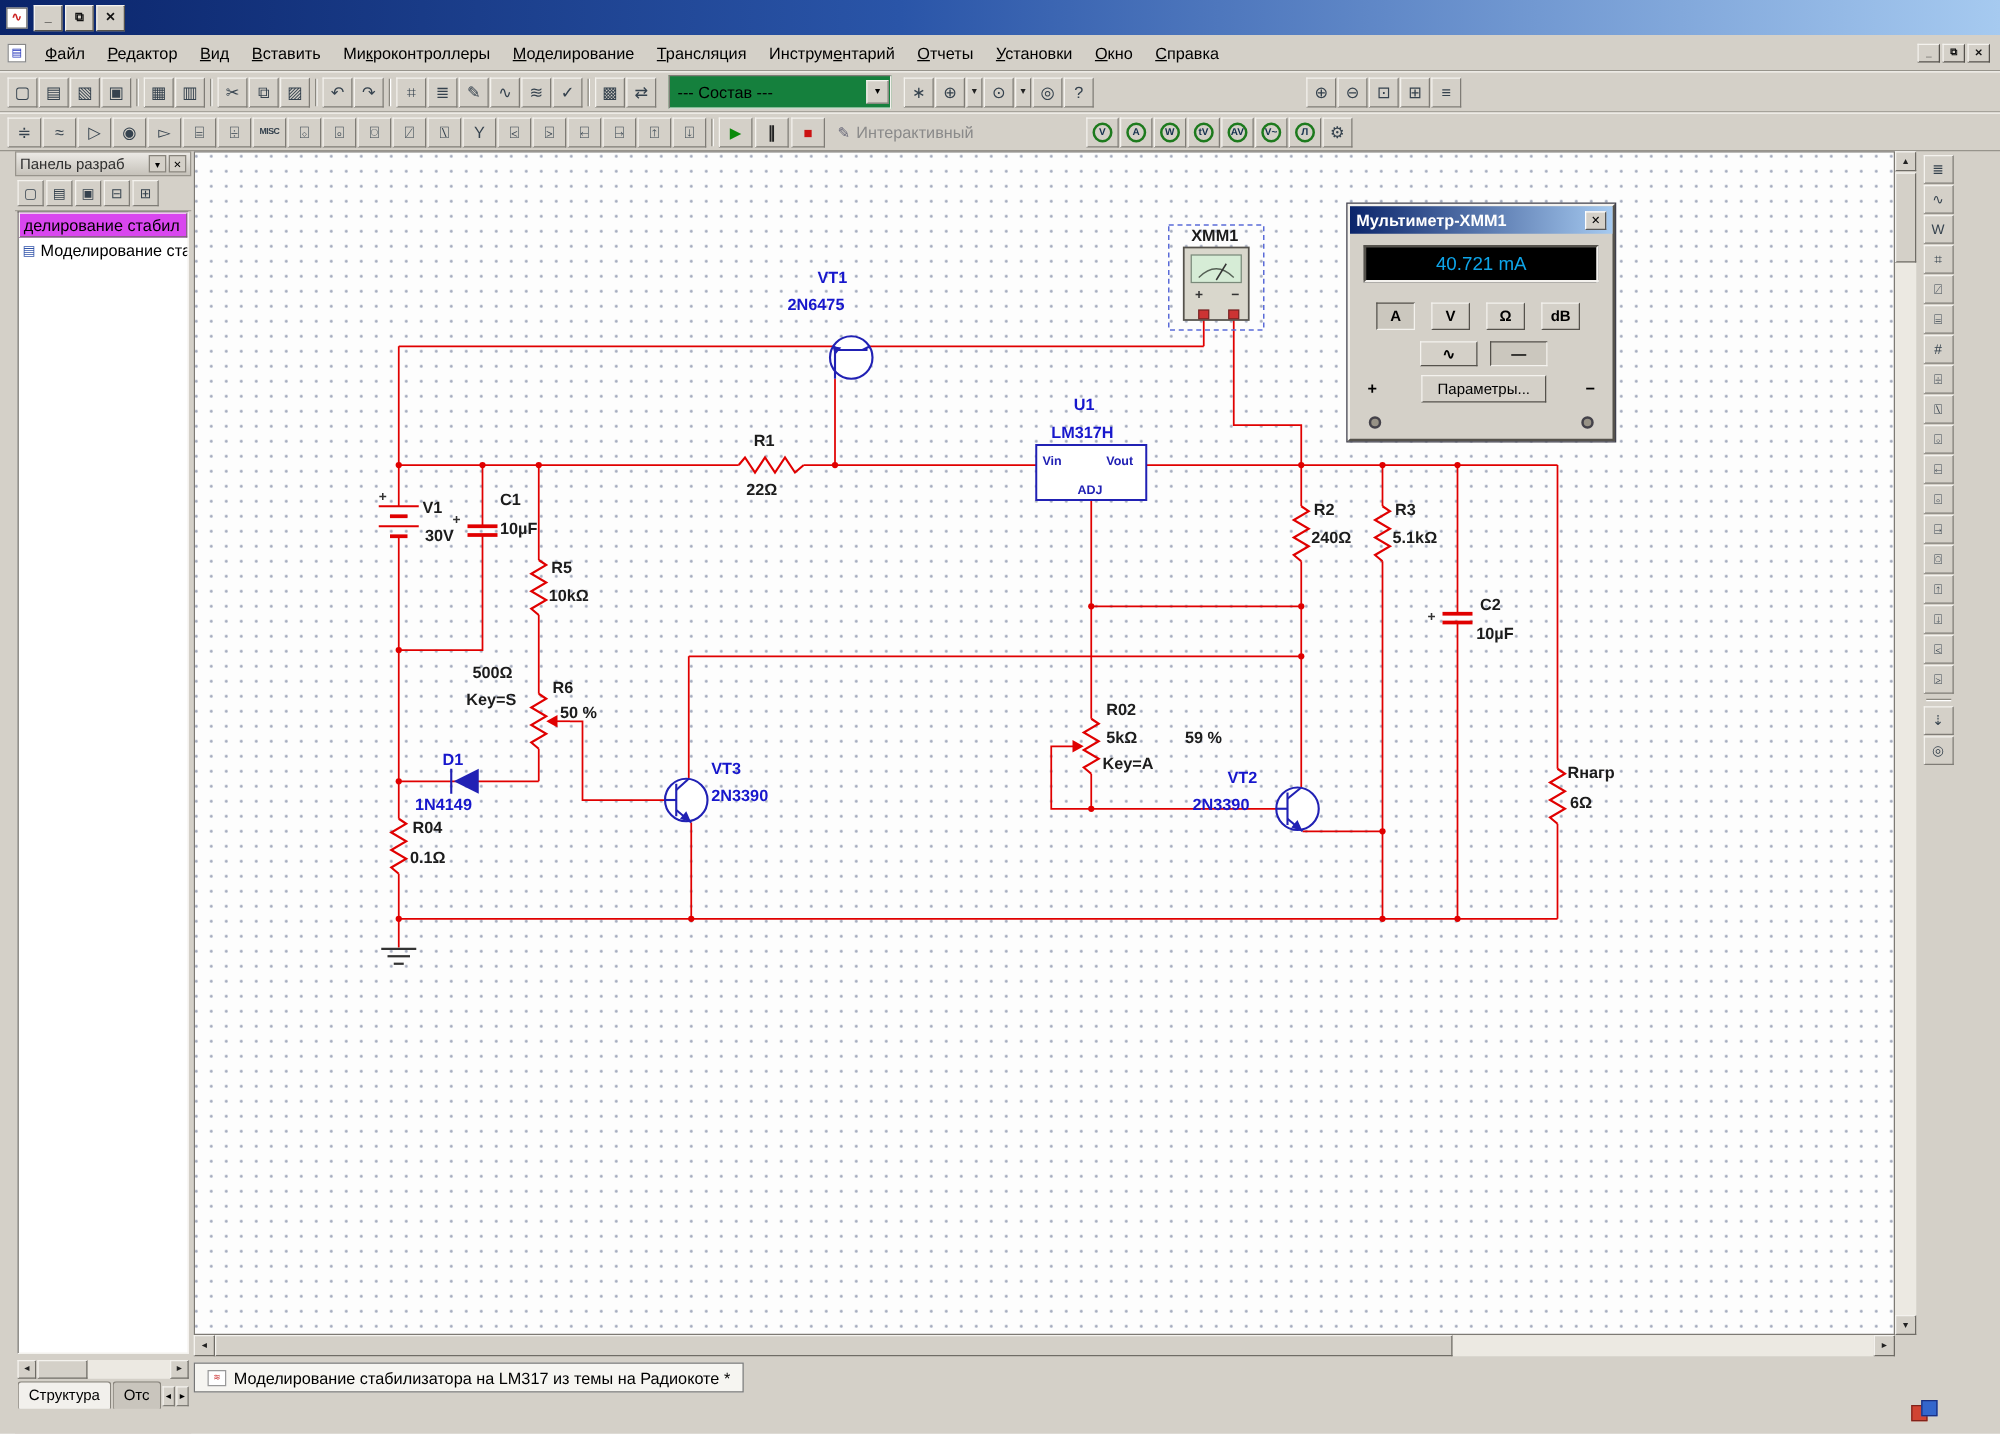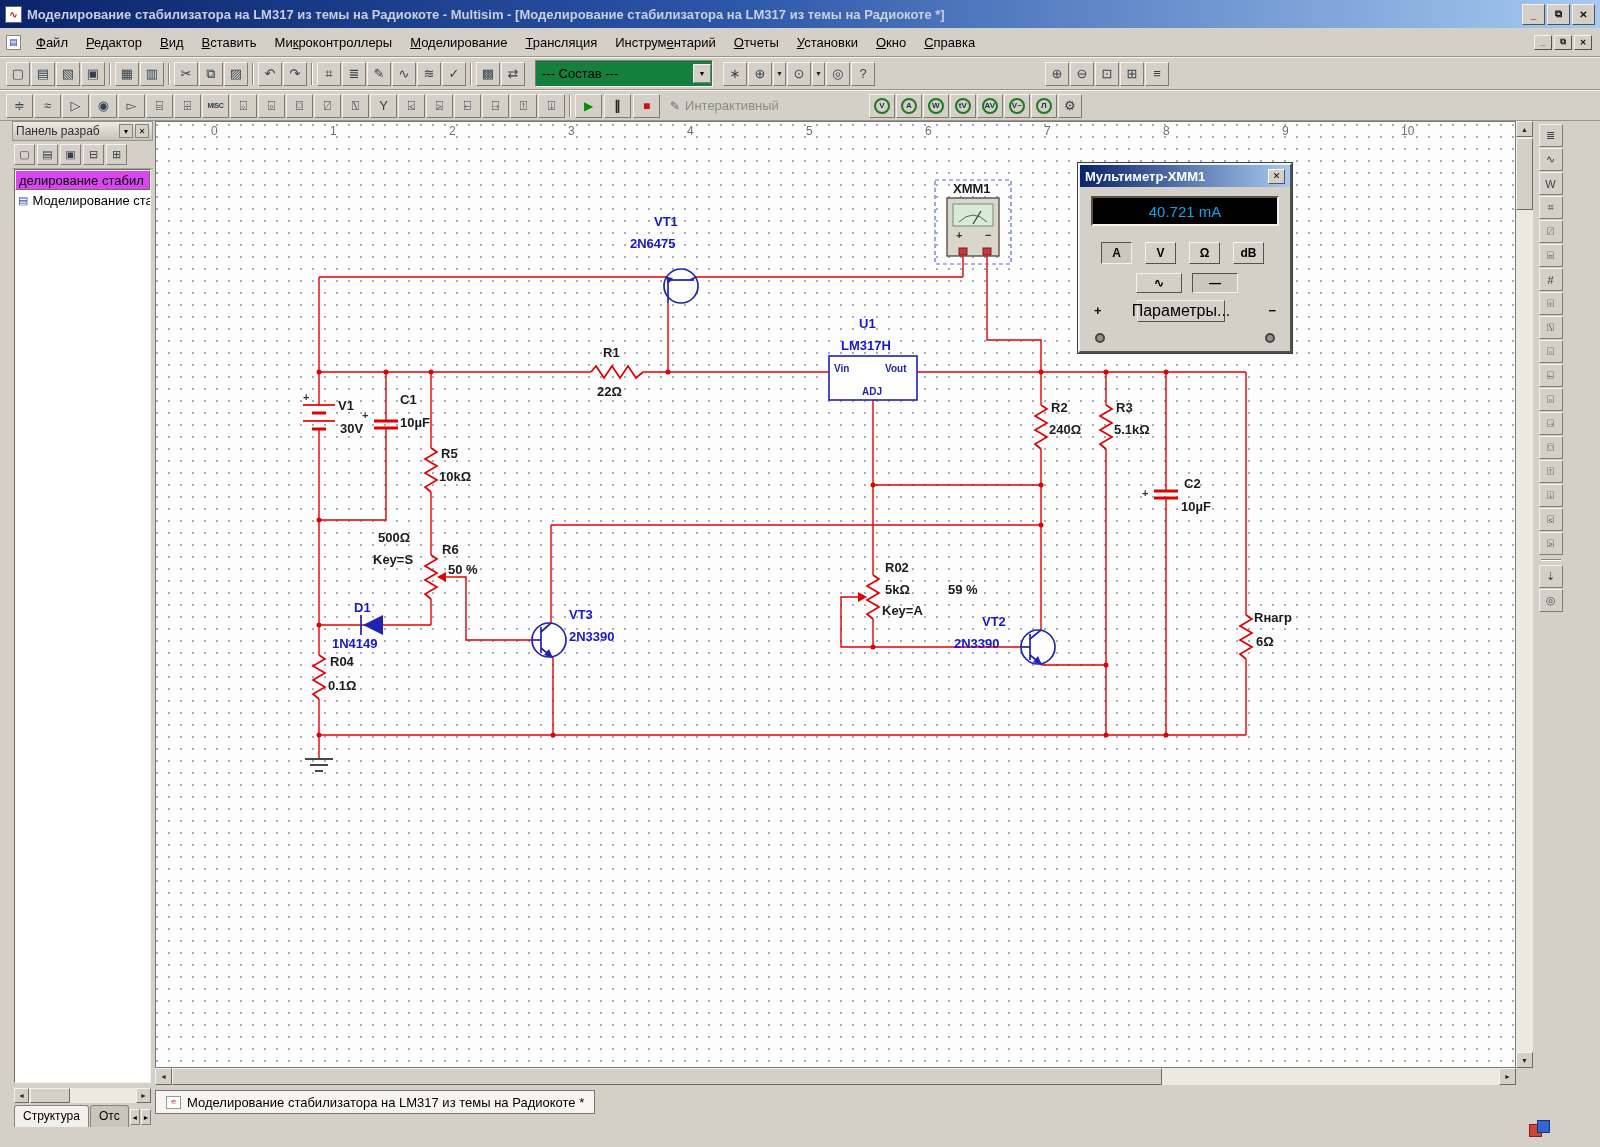--- a/index.html
+++ b/index.html
@@ -140,31 +140,30 @@
     border-color:#55524c #f4f2ee #f4f2ee #55524c;color:#0ea5e9;display:flex;align-items:center;justify-content:center;font-size:15px}
   .mm-modes{display:flex;gap:13px;padding:14px 0 0 21px}
   .mm-btn{width:31px;height:22px;background:#d4d0c8;border:1px solid;border-color:#f4f2ee #55524c #55524c #f4f2ee;
     font-size:12px;font-weight:bold;display:flex;align-items:center;justify-content:center;padding:0}
   .mm-btn.pressed{border-color:#55524c #f4f2ee #f4f2ee #55524c;background:#cbc7be}
   .mm-waves{display:flex;gap:10px;padding:9px 0 0 56px}
   .mm-waves .mm-btn{width:46px;height:20px}
   .mm-bottom{position:relative;height:58px}
   .mm-plus{position:absolute;left:14px;top:10px;font-weight:bold}
   .mm-minus{position:absolute;right:14px;top:10px;font-weight:bold}
-  .mm-params{position:absolute;left:57px;top:7px;width:88px;height:22px;background:#d4d0c8;border:1px solid;
-    border-color:#f4f2ee #55524c #55524c #f4f2ee;font-size:16px;display:flex;align-items:center;justify-content:center;padding:3px}
+  .mm-params{position:absolute;left:57px;top:7px;width:100px;height:22px;background:#d4d0c8;border:1px solid;
+    border-color:#f4f2ee #55524c #55524c #f4f2ee;font-size:12px;display:flex;align-items:center;justify-content:center;padding:3px}
   .mm-term{position:absolute;bottom:8px;width:10px;height:10px;border-radius:50%;background:#979286;border:2px solid #44424a}
   .mm-term.l{left:15px}.mm-term.r{right:15px}
 </style>
 </head>
 <body>
 
 <div class="titlebar">
   <span class="appicon">∿</span>
-  <span class="title-text">Моделирование стабилизатора на LM317 из темы на Радиокоте - Multisim - [Моделирование стабилизатора на LM317 из темы на Радиокоте *]</span>
   <span class="cap-btns">
 
   <button class="cap">_</button>
       <button class="cap">⧉</button>
       <button class="cap">✕</button>
     </span>
 </div>
 
 <div class="menubar">
   <span class="docicon">▤</span>
@@ -458,23 +457,20 @@
 
     <span class="ltab active">Структура</span>
         <span class="ltab">Отс</span>
       </span>
     <button class="lt-arrow">◄</button>
     <button class="lt-arrow">►</button>
   </div>
 </div>
 
 <div class="canvas">
-  <div class="ruler">
-    
-  <span class="rnum">0</span><span class="rnum">1</span><span class="rnum">2</span><span class="rnum">3</span><span class="rnum">4</span><span class="rnum">5</span><span class="rnum">6</span><span class="rnum">7</span><span class="rnum">8</span><span class="rnum">9</span><span class="rnum">10</span></div>
 
   <svg class="schematic" width="1361" height="947" viewBox="0 0 1361 947">
 
     <g>
       <polyline class="w" points="163,155 807,155"></polyline>
       <polyline class="w" points="163,155 163,283"></polyline>
       <polyline class="w" points="163,307 163,503"></polyline>
       <polyline class="w" points="163,503 163,533"></polyline>
       <polyline class="w" points="163,577 163,613"></polyline>
       <polyline class="w" points="163,250 435,250"></polyline>

